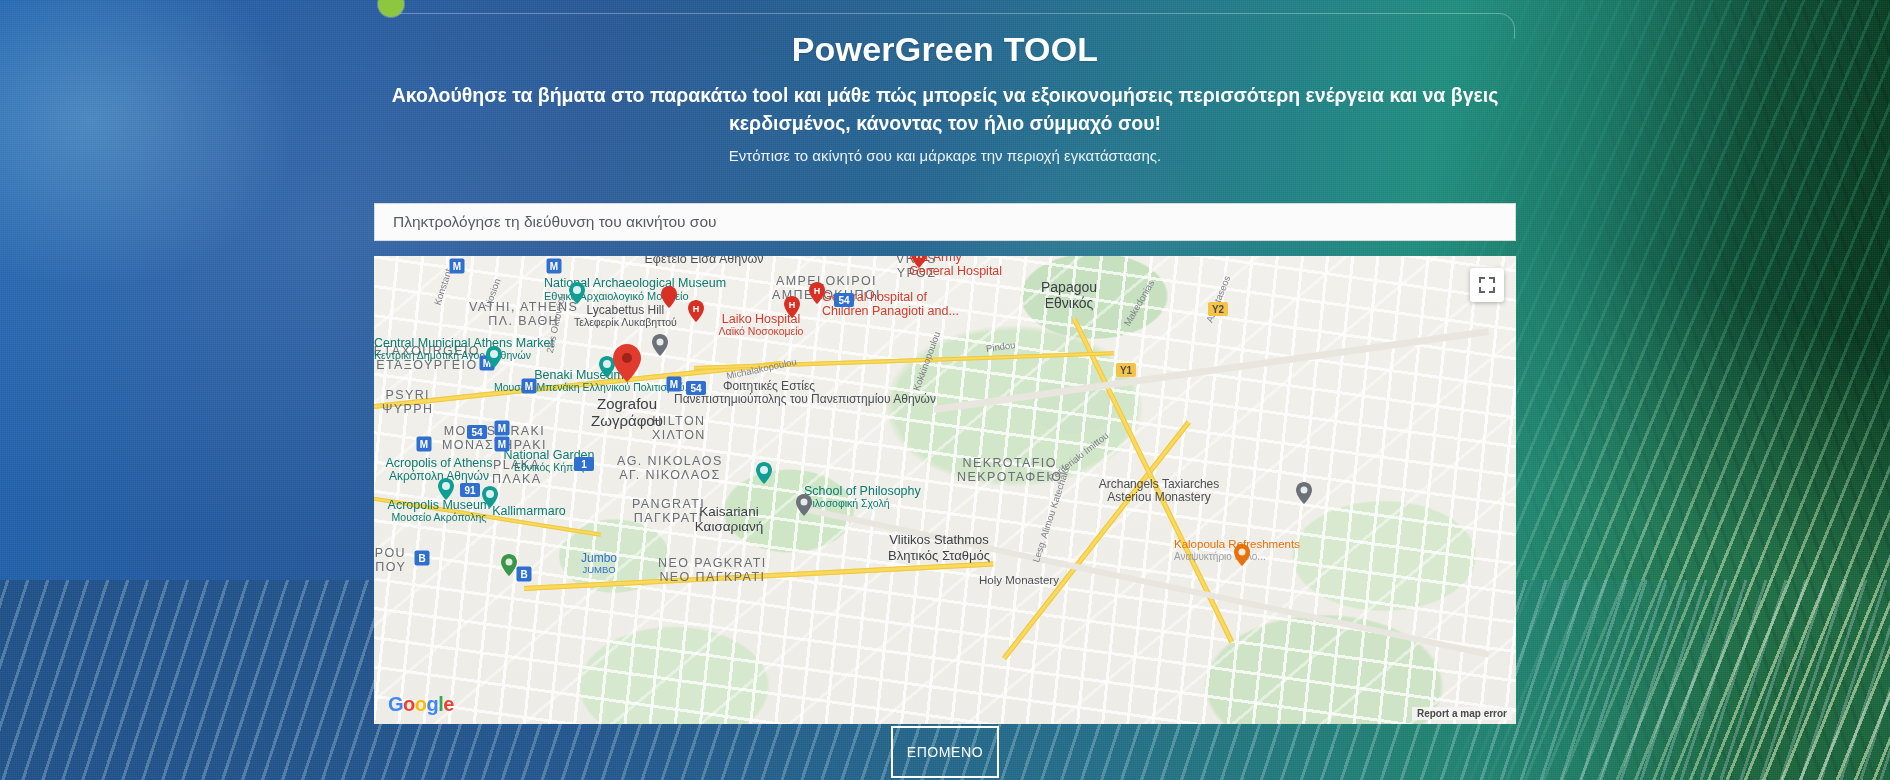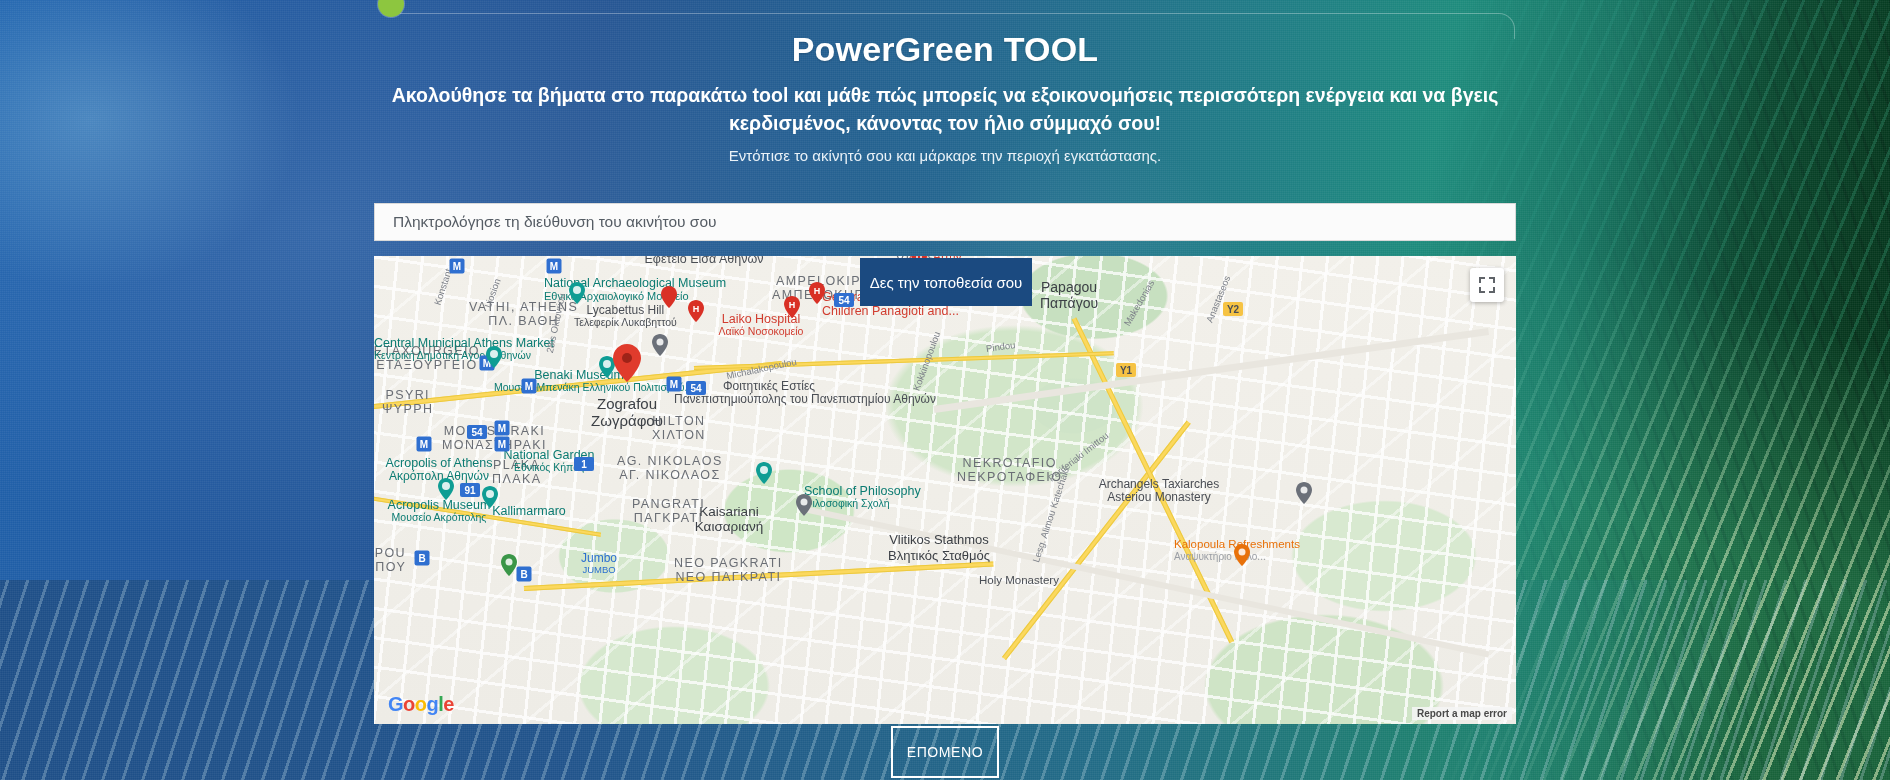--- a/index.html
+++ b/index.html
@@ -305,21 +305,21 @@
       <div>ΠΛΑΚΑ</div>
     </div>
     <div class="map-label ml-area" style="left:243px; top:198px;">
       <div>AG. NIKOLAOS</div>
       <div>ΑΓ. ΝΙΚΟΛΑΟΣ</div>
     </div>
     <div class="map-label ml-area" style="left:258px; top:241px;">
       <div>PANGRATI</div>
       <div>ΠΑΓΚΡΑΤΙ</div>
     </div>
-    <div class="map-label ml-area" style="left:300px; top:300px;">
+    <div class="map-label ml-area" style="left:284px; top:300px;">
       <div>NEO PAGKRATI</div>
       <div>ΝΕΟ ΠΑΓΚΡΑΤΙ</div>
     </div>
     <div class="map-label ml-area" style="left:398px; top:18px;">
       <div>AMPELOKIPOI</div>
       <div>ΑΜΠΕΛΟΚΗΠΟΙ</div>
     </div>
     <div class="map-label ml-area" style="left:583px; top:200px;">
       <div>NEKROTAFIO</div>
       <div>ΝΕΚΡΟΤΑΦΕΙΟ</div>
@@ -375,21 +375,21 @@
     <div class="map-label" style="left:300px; top:124px; width:190px; color:#4a4e55; font-size:12px; text-align:center;">
       <div>Φοιτητικές Εστίες</div>
       <div>Πανεπιστημιούπολης του Πανεπιστημίου Αθηνών</div>
     </div>
     <div class="map-label ml-poi" style="left:430px; top:228px; width:150px; text-align:left;">
       <div>School of Philosophy</div>
       <div style="font-size:10.5px">Φιλοσοφική Σχολή</div>
     </div>
     <div class="map-label" style="left:640px; top:24px; width:110px; color:#3c4046; font-size:14px; text-align:center;">
       <div>Papagou</div>
-      <div>Παπάγου</div>
+      <div>Εθνικός</div>
     </div>
     <div class="map-label" style="left:510px; top:276px; width:110px; color:#3c4046; font-size:13px; text-align:center; line-height:1.2;">
       <div>Vlitikos Stathmos</div>
       <div>Βλητικός Σταθμός</div>
     </div>
     <div class="map-label" style="left:700px; top:222px; width:170px; color:#4a4e55; font-size:12px; text-align:center;">
       <div>Archangels Taxiarches</div>
       <div>Asteriou Monastery</div>
     </div>
     <div class="map-label" style="left:800px; top:282px; width:150px; color:#e8710a; font-size:11.5px; text-align:left;">
@@ -430,21 +430,21 @@
     <div class="map-label ml-road" style="left:820px; top:38px;  transform:rotate(-68deg);">Anastaseos</div>
     <div class="map-label ml-road" style="left:668px; top:196px; transform:rotate(-38deg);">Periferiaki Imittou</div>
     <div class="map-label ml-road" style="left:628px; top:254px; transform:rotate(-72deg);">Lesg. Alimou Katechaki</div>
 
     <div class="badge hw" style="left:103px; top:176px;">54</div>
     <div class="badge hw" style="left:322px; top:132px;">54</div>
     <div class="badge hw" style="left:470px; top:44px;">54</div>
     <div class="badge hw" style="left:96px;  top:234px;">91</div>
     <div class="badge hw" style="left:210px; top:208px;">1</div>
     <div class="badge hw" style="left:752px; top:114px; background:#f6c344; color:#4a4e55;">Y1</div>
-    <div class="badge hw" style="left:844px; top:53px;  background:#f6c344; color:#4a4e55;margin-left:15px;">Y2</div>
+    <div class="badge hw" style="left:844px; top:53px;  background:#f6c344; color:#4a4e55;">Y2</div>
 
     <div class="badge" style="left:83px;  top:10px;">M</div>
     <div class="badge" style="left:180px; top:10px;">M</div>
     <div class="badge" style="left:113px; top:107px;">M</div>
     <div class="badge" style="left:155px; top:130px;">M</div>
     <div class="badge" style="left:300px; top:128px;">M</div>
     <div class="badge" style="left:50px;  top:188px;">M</div>
     <div class="badge" style="left:128px; top:172px;">M</div>
     <div class="badge" style="left:128px; top:188px;">M</div>
     <div class="badge" style="left:48px;  top:302px;">B</div>
@@ -562,17 +562,16 @@
       <svg width="16" height="16" viewBox="0 0 16 16">
         <path d="M0 0h6v2H2v4H0V0zm10 0h6v6h-2V2h-4V0zM0 10h2v4h4v2H0v-6zm14 0h2v6h-6v-2h4v-4z" fill="#5f6368"></path>
       </svg>
     </div>
 
     <div class="google-logo"><span>G</span><span>o</span><span>o</span><span>g</span><span>l</span><span>e</span></div>
 
     <div class="map-report">Report a map error</div>
   </div>
 
-  <div class="see-loc">Δες την τοποθεσία σου</div>
 
   <div class="next-btn">ΕΠΟΜΕΝΟ</div>
 
 </div>
 
 </body></html>

